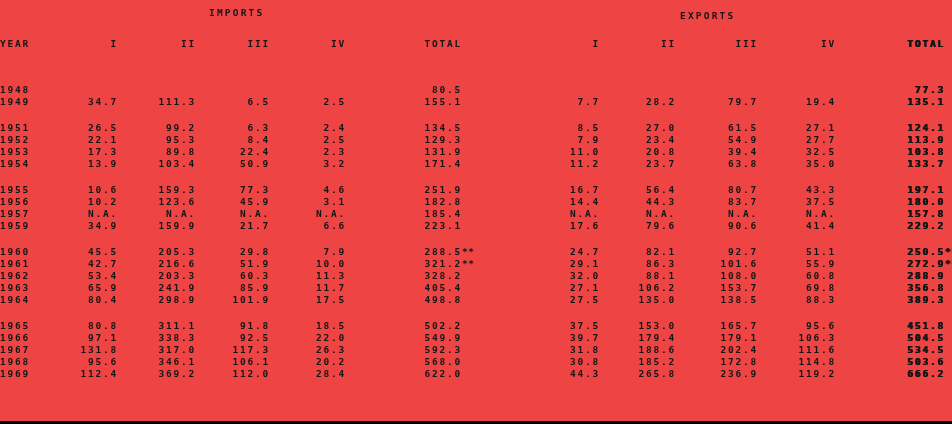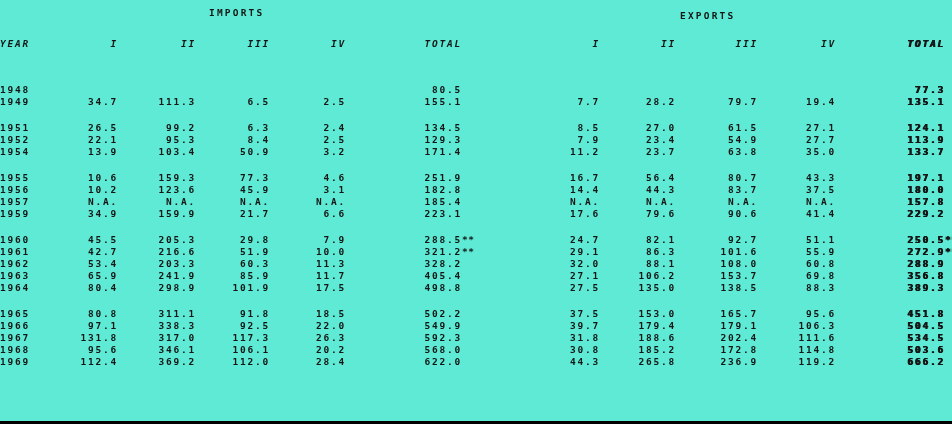--- a/index.html
+++ b/index.html
@@ -1,19 +1,19 @@
 <!DOCTYPE html>
 <html><head>
 <meta charset="utf-8">
 <style>
   html,body{margin:0;padding:0;background:#ffffff;}
   .page{
     position:relative;
     width:952px;height:424px;
-    background:#5eead4;
+    background:#ef4444;
     overflow:hidden;
     font-family:"DejaVu Sans Mono","Liberation Mono",monospace;
     font-weight:bold;
     color:#161616;
   }
   .title{
     position:absolute;
     font-size:9.5px;
     letter-spacing:2.2px;
     white-space:nowrap;
@@ -34,21 +34,20 @@
     font-weight:bold;
     height:12px;line-height:12px;
     position:relative;
     overflow:visible;
   }
   thead th{
     height:46px;
     vertical-align:top;
     padding-top:8px;
     line-height:11px;
-    font-style:italic;
   }
   th.year,td.year{text-align:left;}
   tr.gap td{height:14px;line-height:14px;}
   .fm{
     position:absolute;left:100%;top:0;
     letter-spacing:0.5px;
   }
   .xbold{text-shadow:0.6px 0 currentColor,-0.3px 0 currentColor;}
   .bottom-rule{
     position:absolute;left:0;bottom:0;
@@ -143,20 +142,33 @@
           <td>8.4</td>
           <td>2.5</td>
           <td>129.3</td>
           <td>7.9</td>
           <td>23.4</td>
           <td>54.9</td>
           <td>27.7</td>
           <td class="xbold">113.9</td>
         </tr>
         <tr>
+          <td class="year">1953</td>
+          <td>17.3</td>
+          <td>89.8</td>
+          <td>22.4</td>
+          <td>2.3</td>
+          <td>131.9</td>
+          <td>11.0</td>
+          <td>20.8</td>
+          <td>39.4</td>
+          <td>32.5</td>
+          <td class="xbold">103.8</td>
+        </tr>
+        <tr>
           <td class="year">1954</td>
           <td>13.9</td>
           <td>103.4</td>
           <td>50.9</td>
           <td>3.2</td>
           <td>171.4</td>
           <td>11.2</td>
           <td>23.7</td>
           <td>63.8</td>
           <td>35.0</td>

